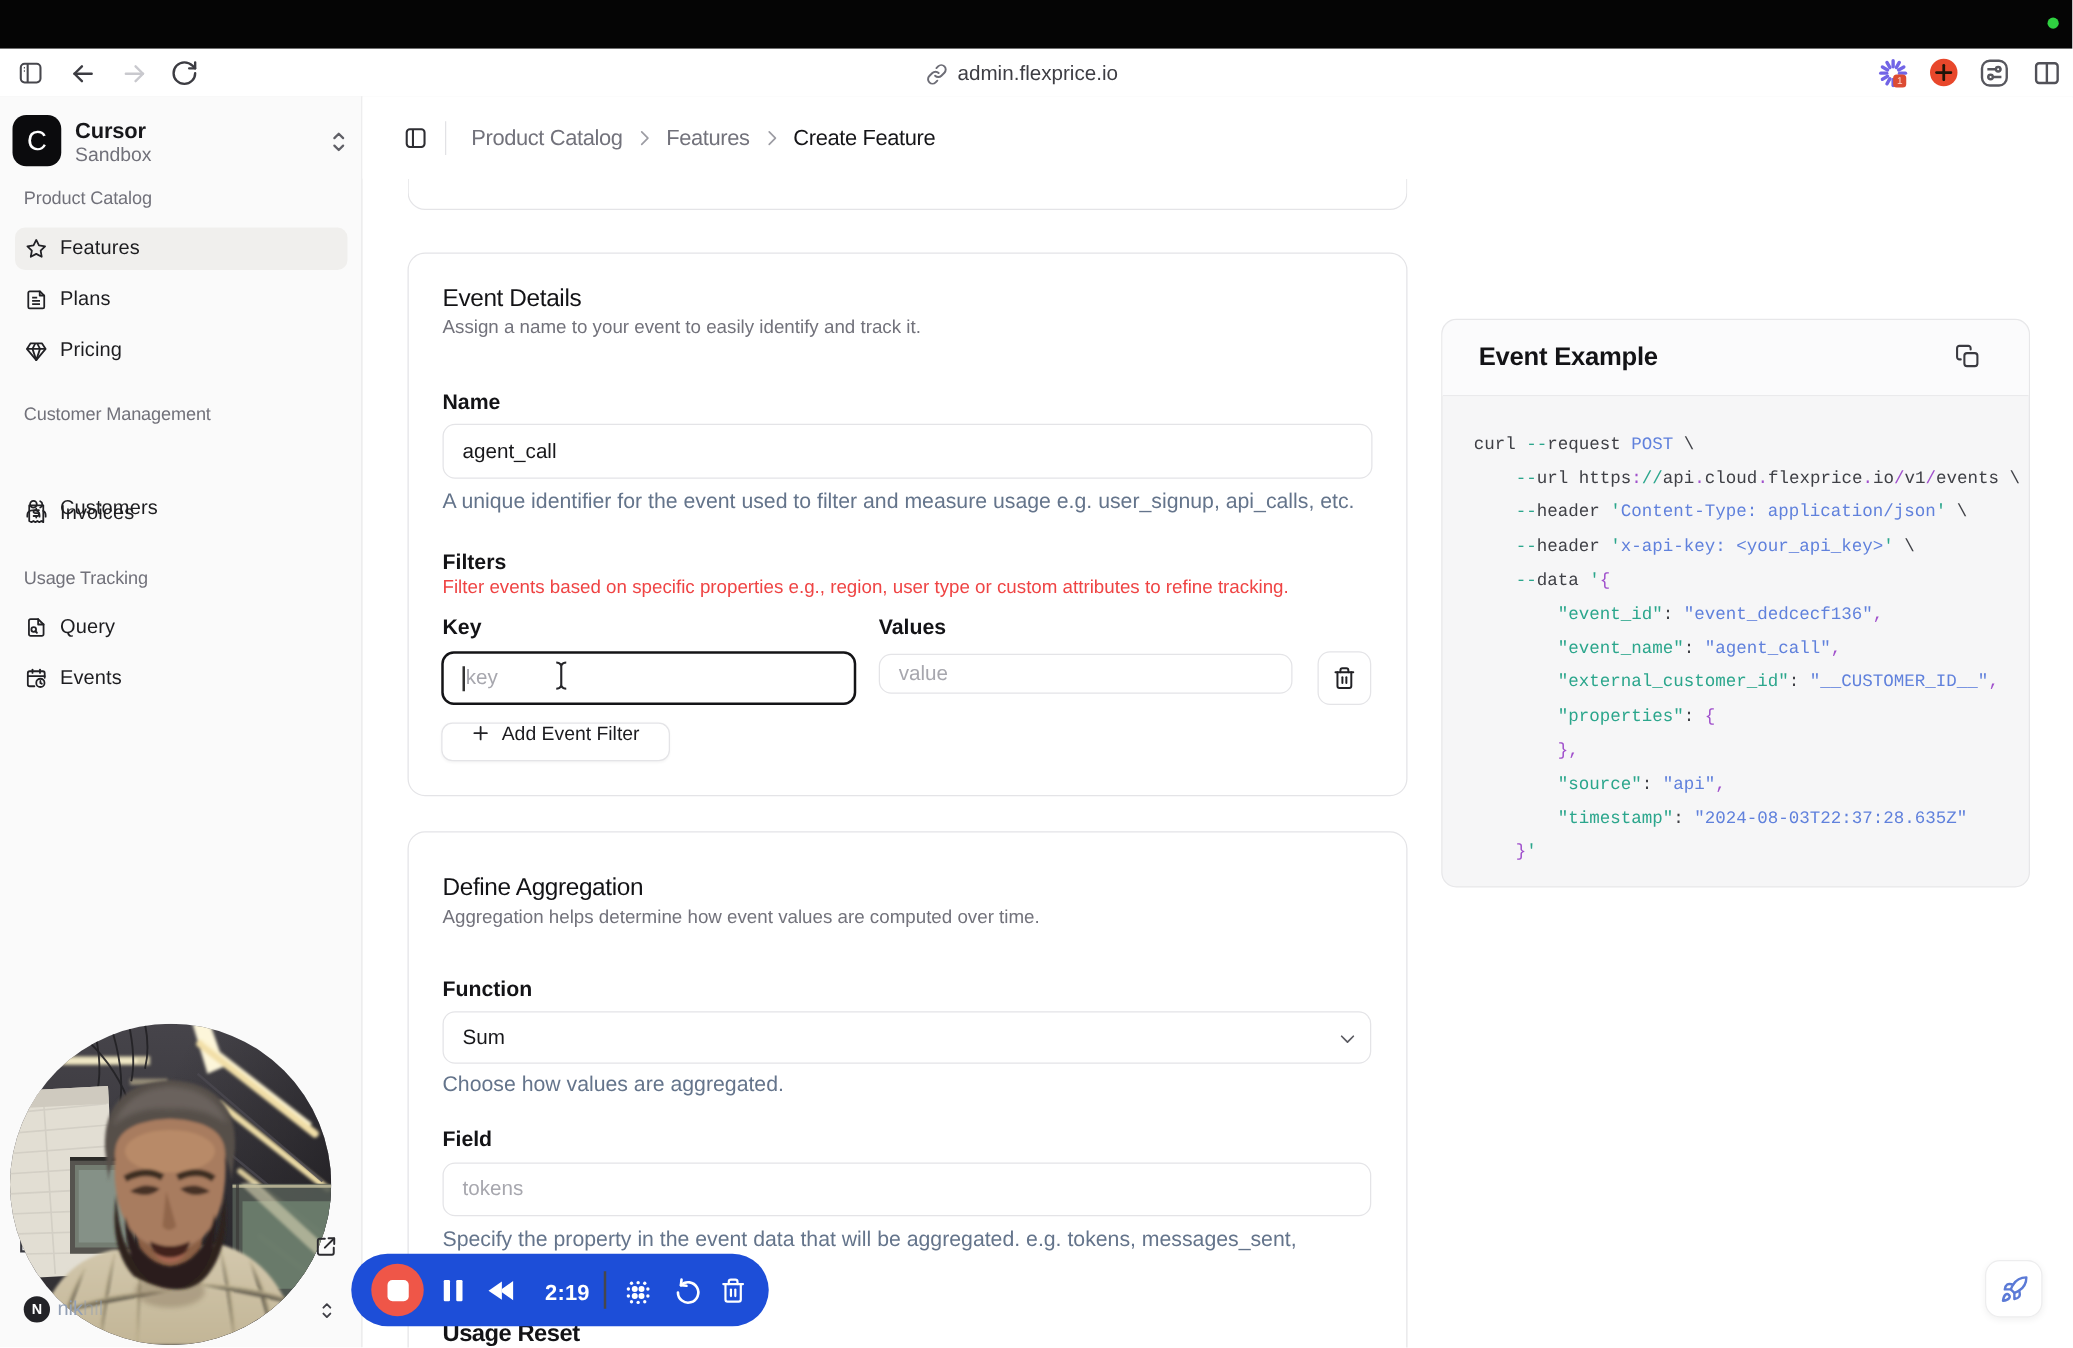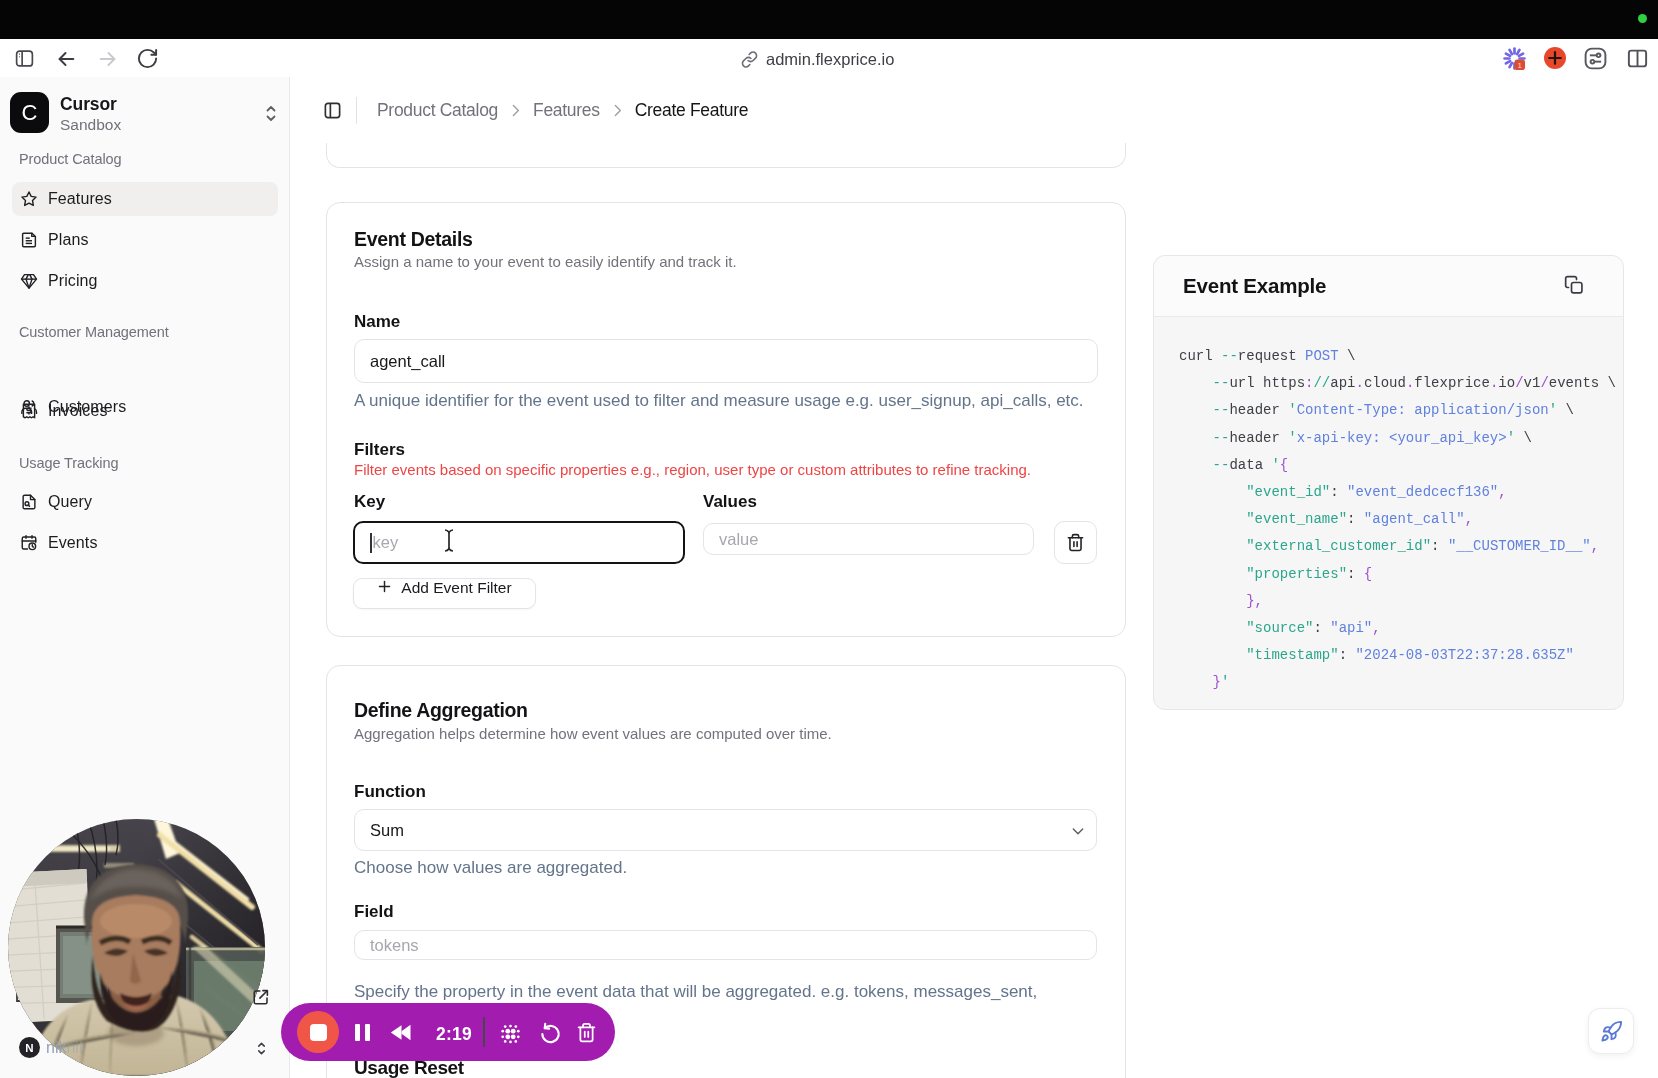--- a/index.html
+++ b/index.html
@@ -14,39 +14,39 @@
   .ticon{position:absolute;top:48px;}
   
   #sidebar{left:0;top:77px;width:289px;height:1001px;background:#fafafa;border-right:1px solid #e9e9ea;}
   .sideitem{position:absolute;left:12px;width:266px;height:34px;border-radius:8px;display:flex;align-items:center;}
   .sideitem .ic{margin-left:8px;width:18px;height:18px;flex:none;}
   .sideitem .tx{margin-left:10px;font-size:16px;color:#1c1c1f;letter-spacing:.1px;}
   .sidelabel{position:absolute;left:19px;font-size:14.5px;color:#71717a;font-weight:500;letter-spacing:-.1px;}
   
   #crumbbar{left:290px;top:77px;width:1368px;height:66px;background:#fff;}
   .card{position:absolute;background:#fff;border:1px solid #e4e4e7;border-radius:14px;box-sizing:border-box;}
-  .cardtitle{font-size:19.5px;font-weight:700;color:#131316;letter-spacing:-.3px;}
+  .cardtitle{font-size:19.5px;font-weight:400;color:#131316;letter-spacing:-.3px;}
   .carddesc{font-size:15px;color:#72727b;}
   .flabel{font-size:17px;font-weight:700;color:#131316;}
   .inp{position:absolute;background:#fff;border:1px solid #e4e4e7;border-radius:10px;box-sizing:border-box;
        display:flex;align-items:center;font-size:16.5px;color:#18181b;padding-left:15px;}
   .ph{color:#a7a7ae;}
   .helptx{font-size:17px;color:#64748b;}
   
   #rpanel{left:1153px;top:255px;width:471px;height:455px;border:1px solid #e7e7e9;border-radius:12px;
           background:#f6f6f7;box-sizing:border-box;}
   #rphead{position:absolute;left:0;top:0;width:100%;height:61px;background:#fbfbfc;border-bottom:1px solid #eaeaec;
           border-radius:12px 12px 0 0;box-sizing:border-box;}
   #code{position:absolute;left:25px;top:87px;font-family:"Liberation Mono",monospace;font-size:14px;
         line-height:27.2px;white-space:pre;color:#3f4046;}
   #code i{font-style:normal;color:#2ba68c;}  
   #code b{font-weight:normal;color:#6081dc;} 
   #code u{text-decoration:none;color:#a050cc;} 
   
-  #pill{left:281px;top:1003px;width:334px;height:58px;border-radius:29px;background:#a21caf;}
+  #pill{left:281px;top:1003px;width:334px;height:58px;border-radius:29px;background:#1d4ed8;}
   
   #rocket{left:1588px;top:1008px;width:44px;height:44px;border-radius:12px;background:#fff;
           border:1px solid #ededee;box-shadow:0 2px 6px rgba(0,0,0,.06);display:flex;align-items:center;justify-content:center;}
 </style>
 </head>
 <body>
 <div id="topbar" class="abs"></div>
 <div id="greendot" class="abs"></div>
 <div id="toolbar" class="abs"></div>
 
@@ -411,21 +411,21 @@
 <div id="card2" class="card" style="left:326px;top:665px;width:800px;height:560px;"></div>
 <div class="abs cardtitle" style="left:354px;top:699px;">Define Aggregation</div>
 <div class="abs carddesc" style="left:354px;top:725px;">Aggregation helps determine how event values are computed over time.</div>
 <div class="abs flabel" style="left:354px;top:782px;">Function</div>
 <div class="inp" style="left:354px;top:809px;width:743px;height:42px;">Sum</div>
 <svg class="abs" style="left:1070px;top:823px" width="16" height="16" viewBox="0 0 24 24" fill="none" stroke="#5b5b62" stroke-width="2.1" stroke-linecap="round" stroke-linejoin="round">
     <polyline points="5,9 12,16 19,9"></polyline>
   </svg>
 <div class="abs helptx" style="left:354px;top:858px;text-align:center;">Choose how values are aggregated.</div>
 <div class="abs flabel" style="left:354px;top:902px;">Field</div>
-<div class="inp" style="left:354px;top:930px;width:743px;height:30px;">
+<div class="inp" style="left:354px;top:930px;width:743px;height:43px;">
     <span class="ph">tokens</span>
   </div>
 <div class="abs helptx" style="left:354px;top:982px;">Specify the property in the event data that will be aggregated. e.g. tokens, messages_sent,</div>
 <div class="abs" style="left:354px;top:1057px;font-size:19px;font-weight:700;letter-spacing:-.4px;color:#131316;">Usage Reset</div>
 <div id="rpanel" class="abs">
   <div id="rphead"></div>
   <div class="abs" style="left:29px;top:18px;font-size:20.5px;font-weight:700;color:#131316;letter-spacing:-.2px;">Event Example</div>
   <svg class="abs" style="left:410px;top:19px" width="20" height="20" viewBox="0 0 24 24" fill="none" stroke="#3a3a40" stroke-width="2" stroke-linecap="round" stroke-linejoin="round">
       <rect x="9" y="9" width="12.5" height="12.5" rx="2.5"></rect>
       <path d="M5.5 15H4.2A2.2 2.2 0 0 1 2 12.8V4.2A2.2 2.2 0 0 1 4.2 2h8.6A2.2 2.2 0 0 1 15 4.2v1.3"></path>

